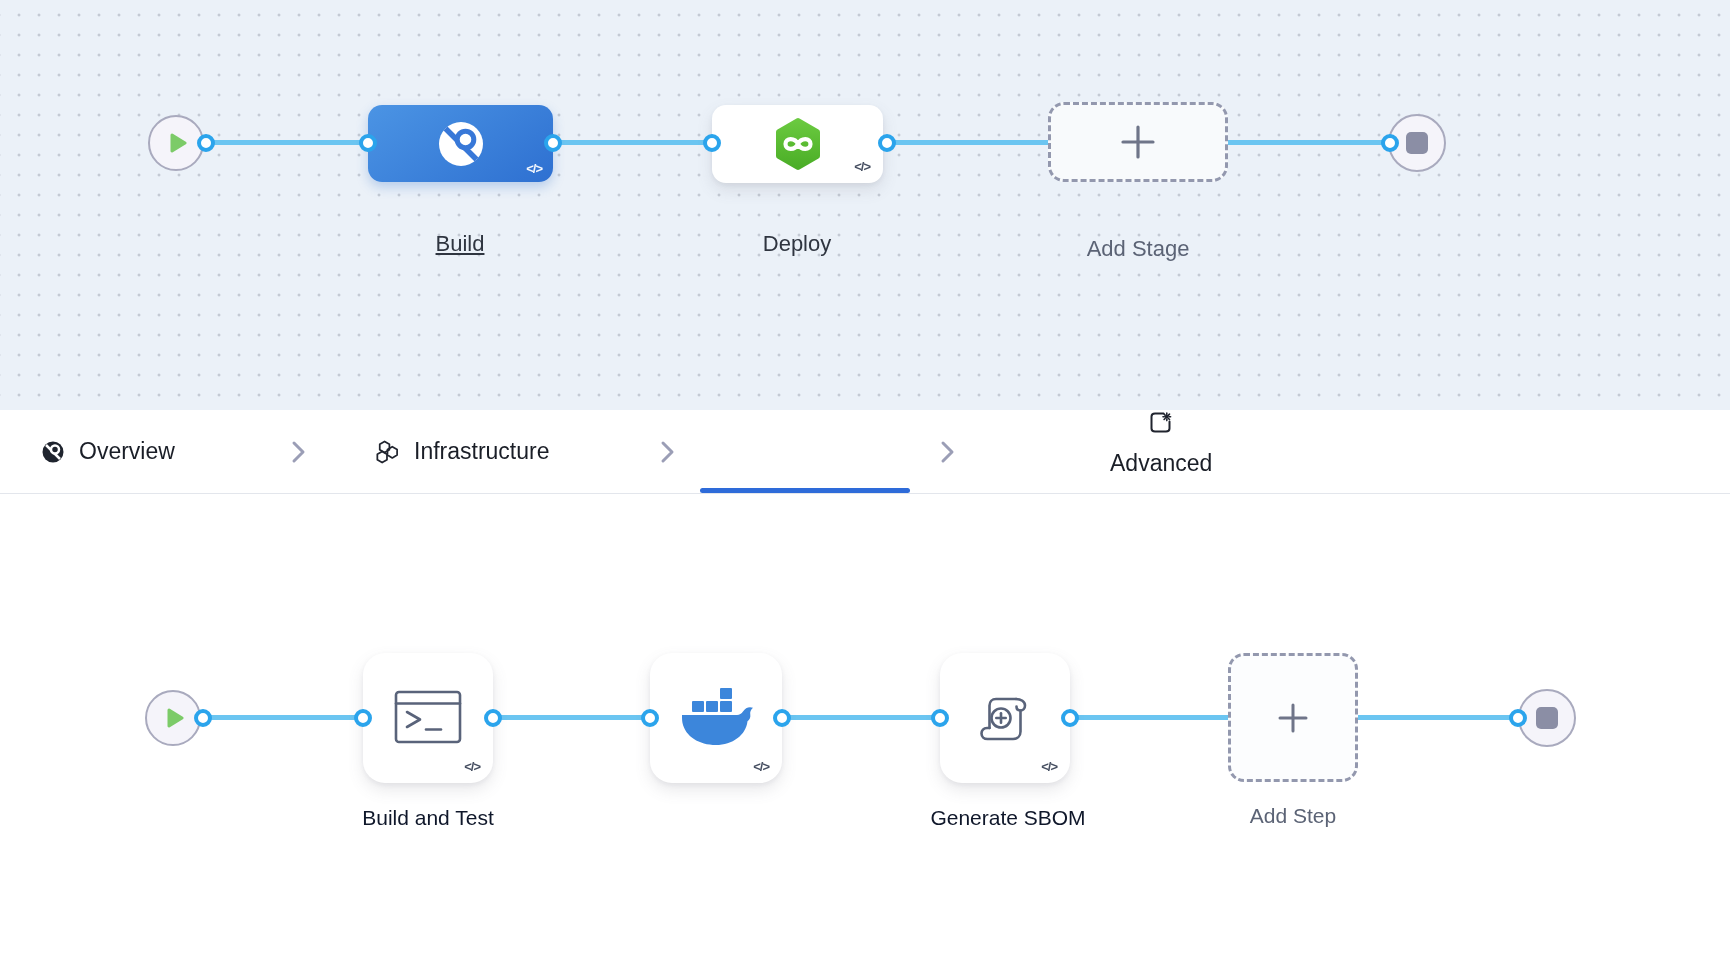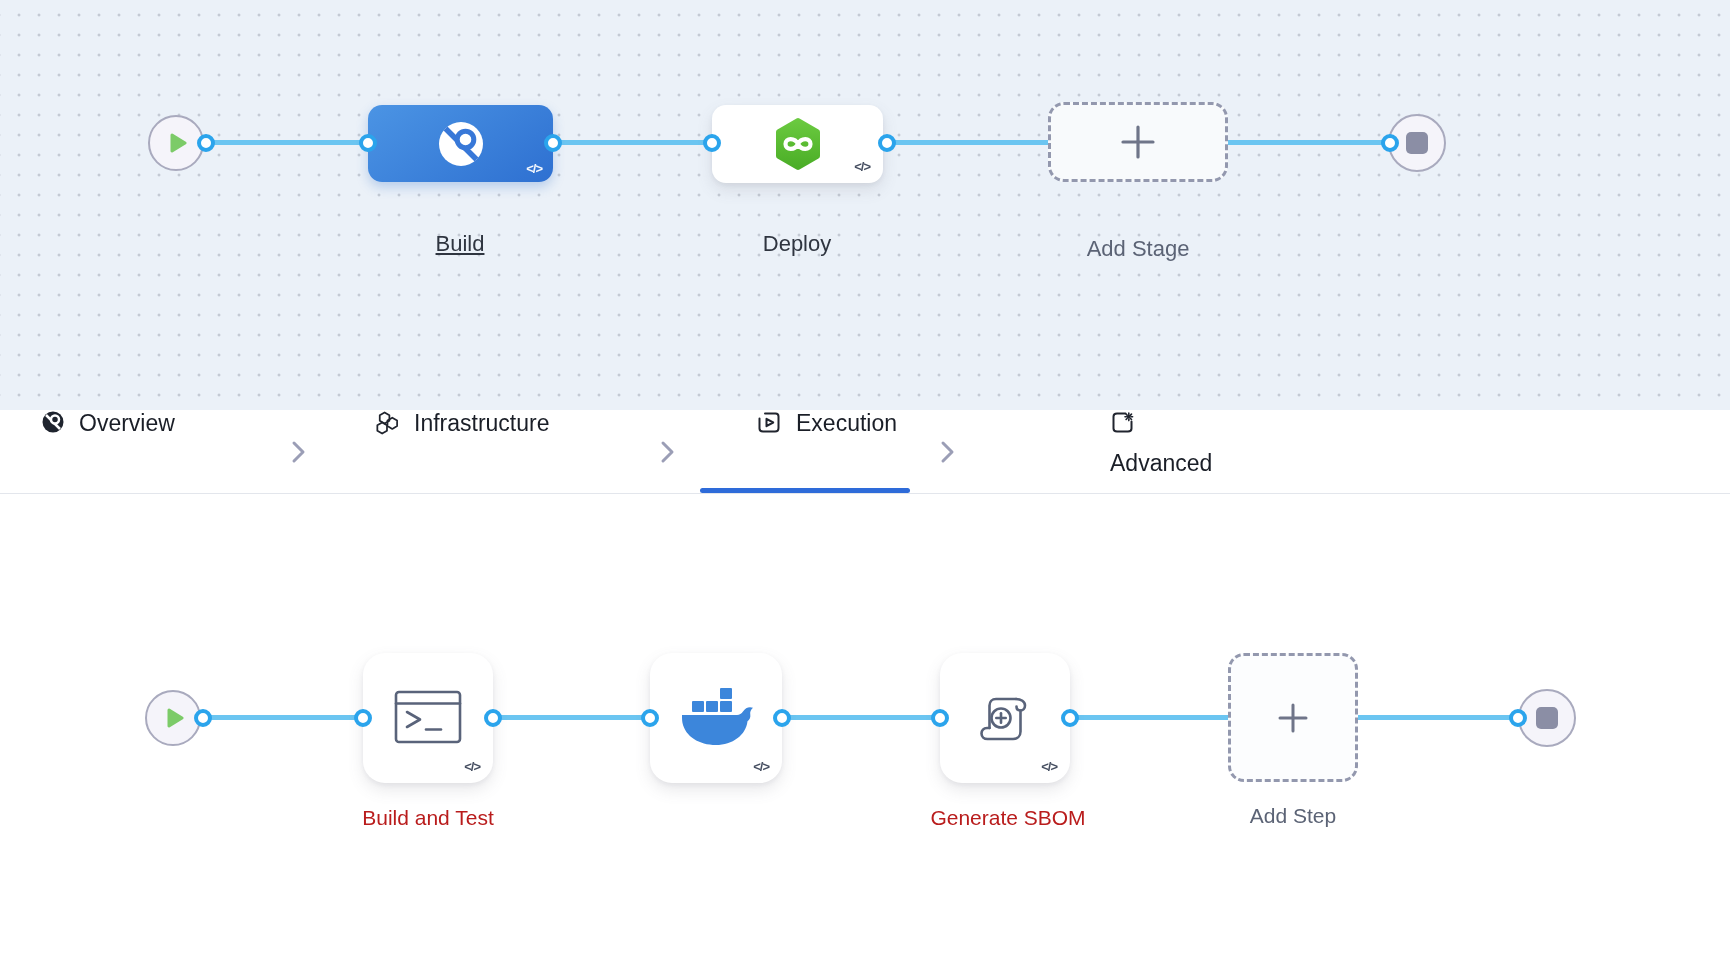--- a/index.html
+++ b/index.html
@@ -40,27 +40,27 @@
     background:#FCFDFE;border:3px dashed #9398AE;z-index:2;box-sizing:border-box;
     display:flex;align-items:center;justify-content:center;cursor:pointer;}
   .code-badge{position:absolute;right:11px;bottom:6px;font-size:13px;font-weight:700;
     letter-spacing:-1px;color:rgba(255,255,255,.95);}
   .code-badge.dark{color:#454E60;right:13px;bottom:9px;}
 
   
   .node-label{position:absolute;transform:translateX(-50%);font-size:22px;color:#2F3540;
     white-space:nowrap;z-index:2;text-align:center;}
   .node-label.muted{color:#5B6375;}
-  .step-label{font-size:21px;color:#b91c1c;}
+  .step-label{font-size:21px;color:#0f172a;}
   .two-line{line-height:41px;}
 
   
   .tabbar{position:absolute;left:0;top:410px;width:1730px;height:83px;background:#fff;
     border-bottom:1px solid #E3E6EC;z-index:3;}
-  .tab{position:absolute;top:0;height:100%;display:flex;align-items:flex-start;gap:14px;
+  .tab{position:absolute;top:0;height:100%;display:flex;align-items:center;gap:14px;
     cursor:pointer;}
   .tab-label{font-size:23px;color:#1A1E27;white-space:nowrap;}
   .tab-sep{position:absolute;top:50%;transform:translateY(-50%);}
   .tab-underline{position:absolute;left:700px;top:488px;width:210px;height:5px;border-radius:3px;
     background:#2E6BD9;z-index:4;}
 </style>
 </head>
 <body>
 
 <div class="screen">
@@ -143,27 +143,20 @@
           <path d="M20 7.5 L25 10.4 L25 16.2 L20 19.1 L15 16.2 L15 10.4 Z"></path>
         </g>
       </svg>
       <span class="tab-label">Infrastructure</span>
     </div>
 
     <svg class="tab-sep" style="left:660px;" width="16" height="26" viewBox="0 0 16 26">
       <path d="M3 4 L12 13 L3 22" stroke="#9B9EB6" stroke-width="3" fill="none" stroke-linecap="round" stroke-linejoin="round"></path>
     </svg>
 
-    <div class="tab" style="left:756px;">
-      <svg width="26" height="26" viewBox="0 0 26 26">
-        <path d="M9 3.5 H19.5 C21.8 3.5 22.5 4.3 22.5 6.5 V18 C22.5 20.8 21.3 21.5 19 21.5 H7 C4.7 21.5 3.5 20.7 3.5 18.5 V8.5" fill="none" stroke="#20242E" stroke-width="2" stroke-linecap="round"></path>
-        <path d="M10.5 8.8 L17.2 12.5 L10.5 16.2 Z" fill="none" stroke="#20242E" stroke-width="2" stroke-linejoin="round"></path>
-      </svg>
-      <span class="tab-label">Execution</span>
-    </div>
 
     <svg class="tab-sep" style="left:940px;" width="16" height="26" viewBox="0 0 16 26">
       <path d="M3 4 L12 13 L3 22" stroke="#9B9EB6" stroke-width="3" fill="none" stroke-linecap="round" stroke-linejoin="round"></path>
     </svg>
 
     <div class="tab" style="left:1110px;flex-direction:column;">
       <svg width="26" height="26" viewBox="0 0 26 26">
         <path d="M15.5 3.5 H7 C4.7 3.5 3.5 4.3 3.5 6.5 V18.5 C3.5 20.7 4.7 21.5 7 21.5 H18 C20.3 21.5 21.5 20.7 21.5 18.5 V11.5" fill="none" stroke="#20242E" stroke-width="2" stroke-linecap="round"></path>
         <circle cx="18.8" cy="6.8" r="2" fill="#20242E"></circle>
         <g stroke="#20242E" stroke-width="1.6" stroke-linecap="round">

